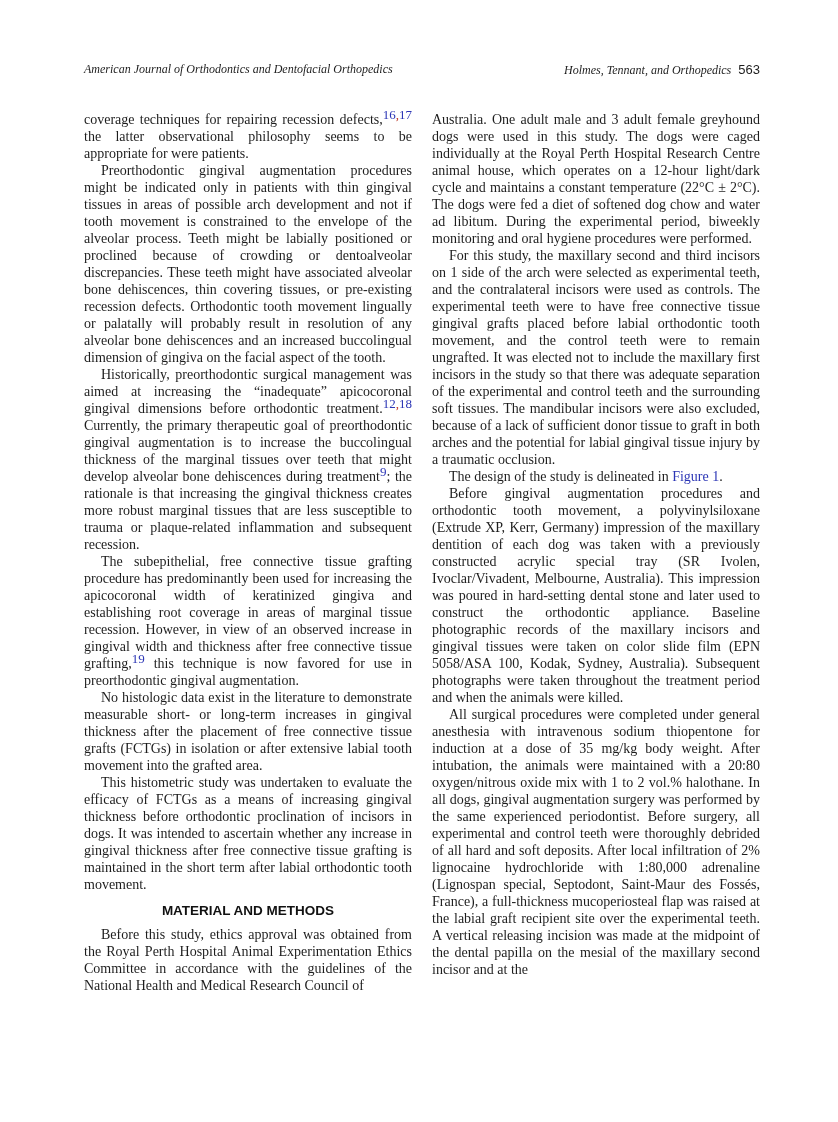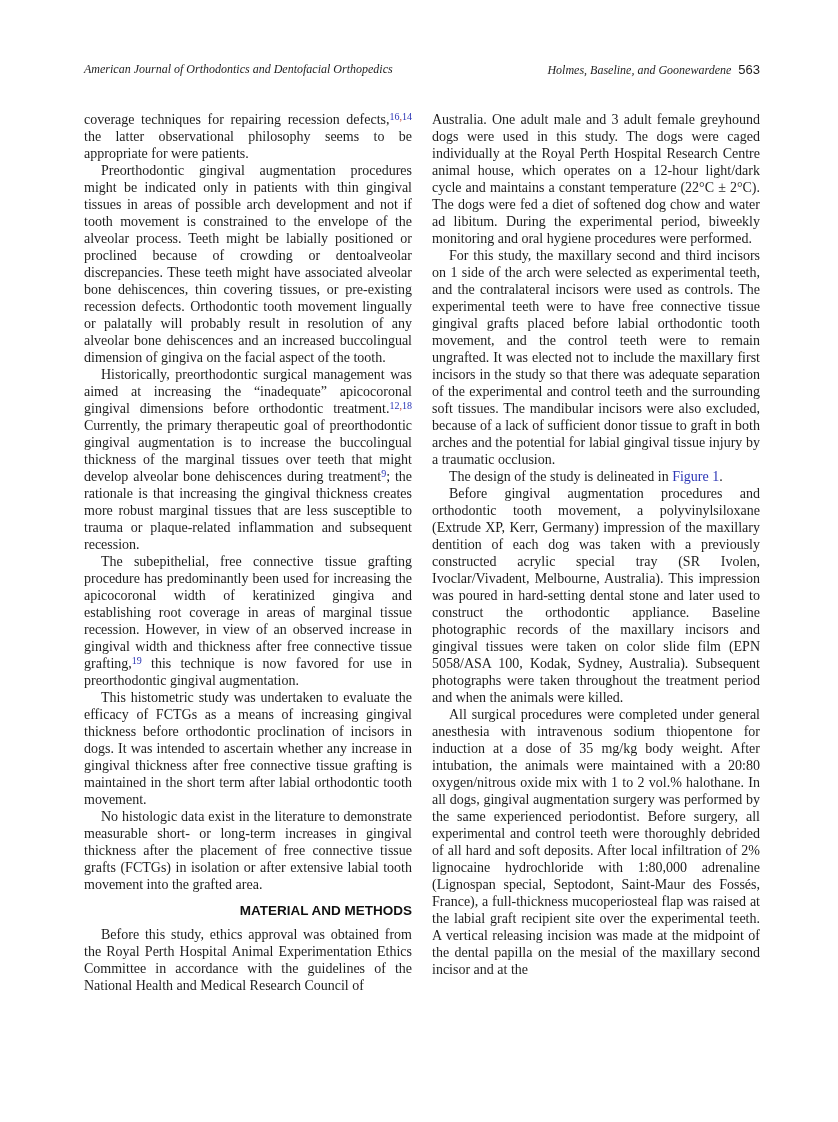--- a/index.html
+++ b/index.html
@@ -40,60 +40,60 @@
   .col {
     width: 330px;
     font-size: 14px;
     line-height: 17px;
     text-align: justify;
   }
   .para { margin: 0; }
   .para.ind { text-indent: 17px; }
   .it { }
   .sup {
-    font-size: 10px;
+    font-size: 13px;
     line-height: 0;
     position: relative;
     top: -0.42em;
   }
   .sup-blue { color: var(--link-blue, #2b35b5); }
   .sup-red  { color: var(--comma-red, #bb3322); }
   .fig-link { color: var(--link-blue, #2b35b5); cursor: pointer; }
   h2.section {
     font-family: "Liberation Sans", sans-serif;
     font-weight: bold;
     font-size: 13.5px;
     line-height: 16px;
-    text-align: right;
+    text-align: center;
     margin: 10px 0 7px 0;
     color: #111;
   }
 </style>
 </head>
 <body style="--link-blue: #2b35b5; --comma-red: #bb3322; color: rgb(29, 29, 29);">
 
 <div class="page">
 
   <div class="running-header">
     <div class="rh-left">
       <div>American Journal of Orthodontics and Dentofacial Orthopedics</div>
     </div>
     <div class="rh-right">
-      <span>Holmes, Baseline, and Goonewardene</span><span class="page-num">563</span>
+      <span>Holmes, Tennant, and Orthopedics</span><span class="page-num">563</span>
     </div>
   </div>
 
   <div class="body-columns">
     <div class="col" id="col-left">
-        <p class="para"><span>coverage techniques for repairing recession defects,</span><span class="sup sup-blue">16</span><span class="sup sup-red">,</span><span class="sup sup-blue">14</span><span> the latter observational philosophy seems to be appropriate for were patients.</span></p>
+        <p class="para"><span>coverage techniques for repairing recession defects,</span><span class="sup sup-blue">16</span><span class="sup sup-red">,</span><span class="sup sup-blue">17</span><span> the latter observational philosophy seems to be appropriate for were patients.</span></p>
         <p class="para ind"><span>Preorthodontic gingival augmentation procedures might be indicated only in patients with thin gingival tissues in areas of possible arch development and not if tooth movement is constrained to the envelope of the alveolar process. Teeth might be labially positioned or proclined because of crowding or dentoalveolar discrepancies. These teeth might have associated alveolar bone dehiscences, thin covering tissues, or pre-existing recession defects. Orthodontic tooth movement lingually or palatally will probably result in resolution of any alveolar bone dehiscences and an increased buccolingual dimension of gingiva on the facial aspect of the tooth.</span></p>
         <p class="para ind"><span>Historically, preorthodontic surgical management was aimed at increasing the “inadequate” apicocoronal gingival dimensions before orthodontic treatment.</span><span class="sup sup-blue">12</span><span class="sup sup-red">,</span><span class="sup sup-blue">18</span><span> Currently, the primary therapeutic goal of preorthodontic gingival augmentation is to increase the buccolingual thickness of the marginal tissues over teeth that might develop alveolar bone dehiscences during treatment</span><span class="sup sup-blue">9</span><span>; the rationale is that increasing the gingival thickness creates more robust marginal tissues that are less susceptible to trauma or plaque-related inflammation and subsequent recession.</span></p>
         <p class="para ind"><span>The subepithelial, free connective tissue grafting procedure has predominantly been used for increasing the apicocoronal width of keratinized gingiva and establishing root coverage in areas of marginal tissue recession. However, in view of an observed increase in gingival width </span><span class="it">and</span><span> thickness after free connective tissue grafting,</span><span class="sup sup-blue">19</span><span> this technique is now favored for use in preorthodontic gingival augmentation.</span></p>
+        <p class="para ind"><span>No histologic data exist in the literature to demonstrate measurable short- or long-term increases in gingival thickness after the placement of free connective tissue grafts (FCTGs) in isolation or after extensive labial tooth movement into the grafted area.</span></p>
         <p class="para ind"><span>This histometric study was undertaken to evaluate the efficacy of FCTGs as a means of increasing gingival thickness before orthodontic proclination of incisors in dogs. It was intended to ascertain whether any increase in gingival thickness after free connective tissue grafting is maintained in the short term after labial orthodontic tooth movement.</span></p>
-        <p class="para ind"><span>No histologic data exist in the literature to demonstrate measurable short- or long-term increases in gingival thickness after the placement of free connective tissue grafts (FCTGs) in isolation or after extensive labial tooth movement into the grafted area.</span></p>
         <h2 class="section">MATERIAL AND METHODS</h2>
         <p class="para ind"><span>Before this study, ethics approval was obtained from the Royal Perth Hospital Animal Experimentation Ethics Committee in accordance with the guidelines of the National Health and Medical Research Council of</span></p>
       </div>
     <div class="col" id="col-right">
         <p class="para"><span>Australia. One adult male and 3 adult female greyhound dogs were used in this study. The dogs were caged individually at the Royal Perth Hospital Research Centre animal house, which operates on a 12-hour light/dark cycle and maintains a constant temperature (22°C ± 2°C). The dogs were fed a diet of softened dog chow and water ad libitum. During the experimental period, biweekly monitoring and oral hygiene procedures were performed.</span></p>
         <p class="para ind"><span>For this study, the maxillary second and third incisors on 1 side of the arch were selected as experimental teeth, and the contralateral incisors were used as controls. The experimental teeth were to have free connective tissue gingival grafts placed before labial orthodontic tooth movement, and the control teeth were to remain ungrafted. It was elected not to include the maxillary first incisors in the study so that there was adequate separation of the experimental and control teeth and the surrounding soft tissues. The mandibular incisors were also excluded, because of a lack of sufficient donor tissue to graft in both arches and the potential for labial gingival tissue injury by a traumatic occlusion.</span></p>
         <p class="para ind"><span>The design of the study is delineated in </span><span class="fig-link">Figure 1</span><span>.</span></p>
         <p class="para ind"><span>Before gingival augmentation procedures and orthodontic tooth movement, a polyvinylsiloxane (Extrude XP, Kerr, Germany) impression of the maxillary dentition of each dog was taken with a previously constructed acrylic special tray (SR Ivolen, Ivoclar/Vivadent, Melbourne, Australia). This impression was poured in hard-setting dental stone and later used to construct the orthodontic appliance. Baseline photographic records of the maxillary incisors and gingival tissues were taken on color slide film (EPN 5058/ASA 100, Kodak, Sydney, Australia). Subsequent photographs were taken throughout the treatment period and when the animals were killed.</span></p>
         <p class="para ind"><span>All surgical procedures were completed under general anesthesia with intravenous sodium thiopentone for induction at a dose of 35 mg/kg body weight. After intubation, the animals were maintained with a 20:80 oxygen/nitrous oxide mix with 1 to 2 vol.% halothane. In all dogs, gingival augmentation surgery was performed by the same experienced periodontist. Before surgery, all experimental and control teeth were thoroughly debrided of all hard and soft deposits. After local infiltration of 2% lignocaine hydrochloride with 1:80,000 adrenaline (Lignospan special, Septodont, Saint-Maur des Fossés, France), a full-thickness mucoperiosteal flap was raised at the labial graft recipient site over the experimental teeth. A vertical releasing incision was made at the midpoint of the dental papilla on the mesial of the maxillary second incisor and at the</span></p>
       </div>

